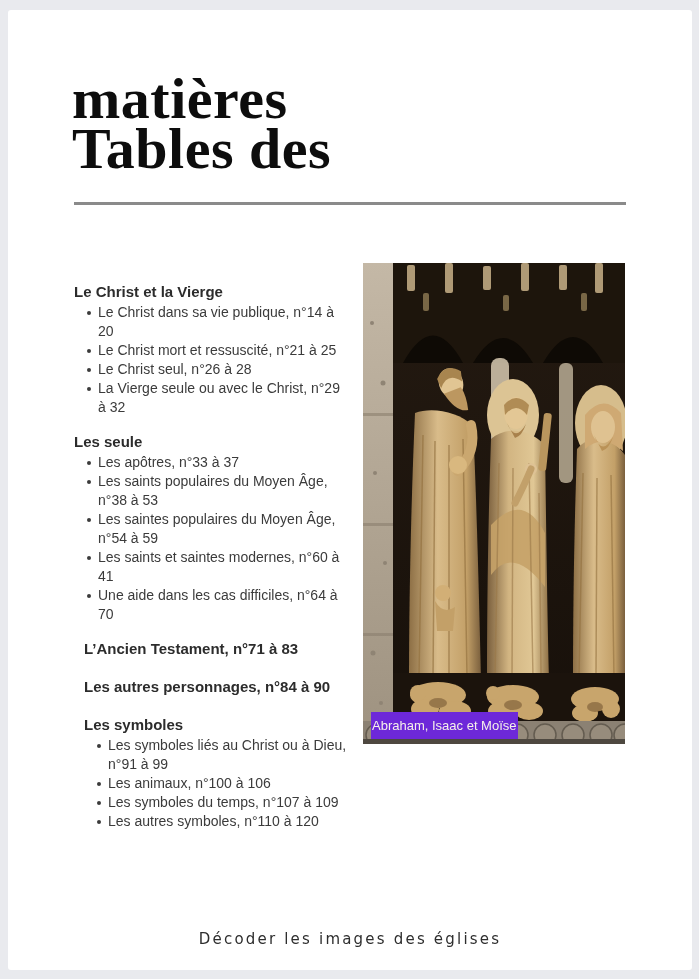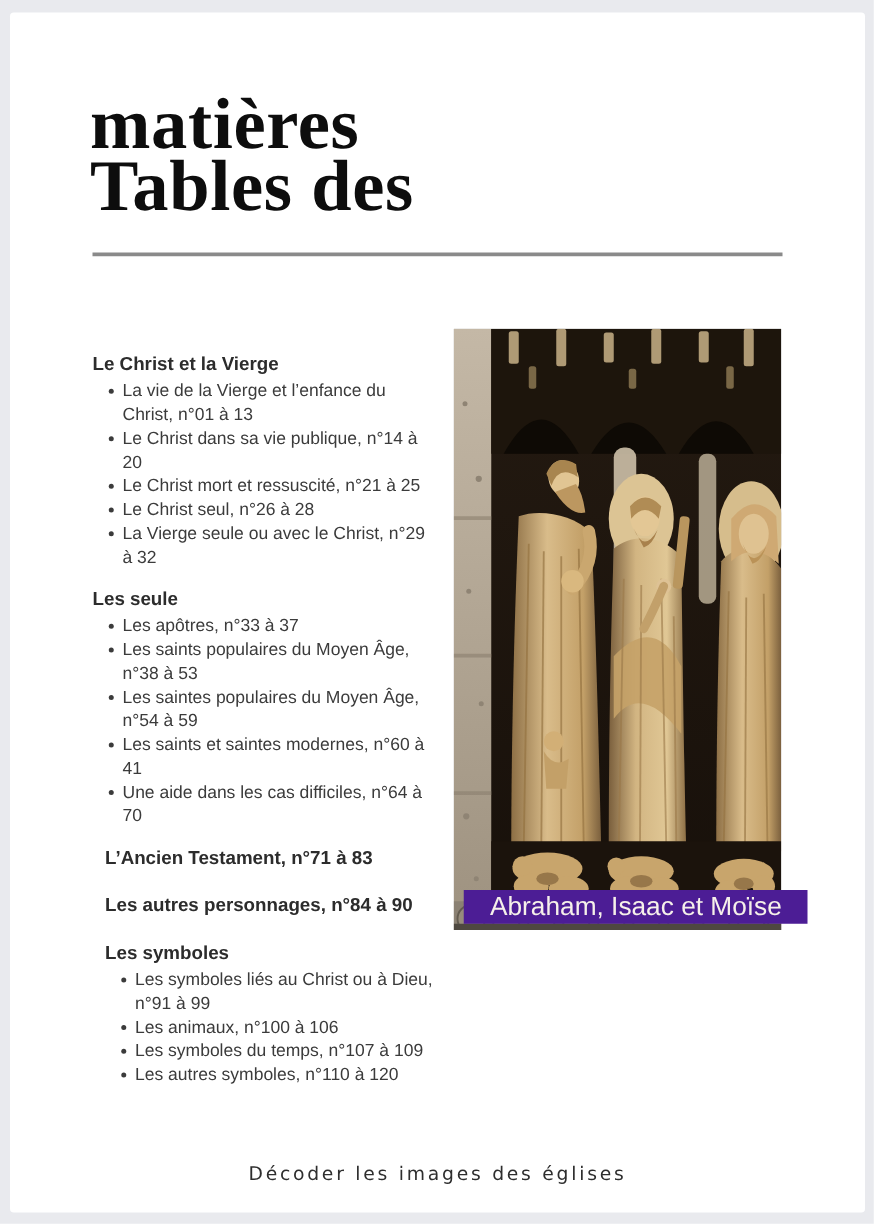--- a/index.html
+++ b/index.html
@@ -48,22 +48,22 @@
     width:4px;height:4px;border-radius:50%;background:#3b3b3b;
   }
   
   .figure{
     position:absolute;left:355px;top:253px;width:262px;height:481px;
     margin:0;
   }
   .figure svg{display:block;width:262px;height:481px;}
   .caption{
     position:absolute;left:8px;top:449px;height:27px;
-    background:#4c1d95;color:#f6f0ea;
-    font-size:21px;line-height:27px;padding:0 21px;
+    background:#6d28d9;color:#f6f0ea;
+    font-size:13px;line-height:27px;padding:0 1px;
     white-space:nowrap;
   }
   
   .footer{
     position:absolute;left:0;top:920px;width:100%;
     text-align:center;font-size:15px;letter-spacing:2.2px;
     color:#2e2e2e;font-family:"DejaVu Sans", sans-serif;
   }
 </style>
 </head>
@@ -75,21 +75,20 @@
       <span>matières</span>
       <span>Tables des</span>
     </h1>
 
   <hr class="rule">
 
   <div class="toc">
   <section>
     <h2>Le Christ et la Vierge</h2>
     <ul>
-          <li>La vie de la Vierge et l’enfance du Christ, n°01 à 13</li>
           <li>Le Christ dans sa vie publique, n°14 à 20</li>
           <li>Le Christ mort et ressuscité, n°21 à 25</li>
           <li>Le Christ seul, n°26 à 28</li>
           <li>La Vierge seule ou avec le Christ, n°29 à 32</li>
         </ul>
   </section>
 
   <section>
     <h2>Les seule</h2>
     <ul>

